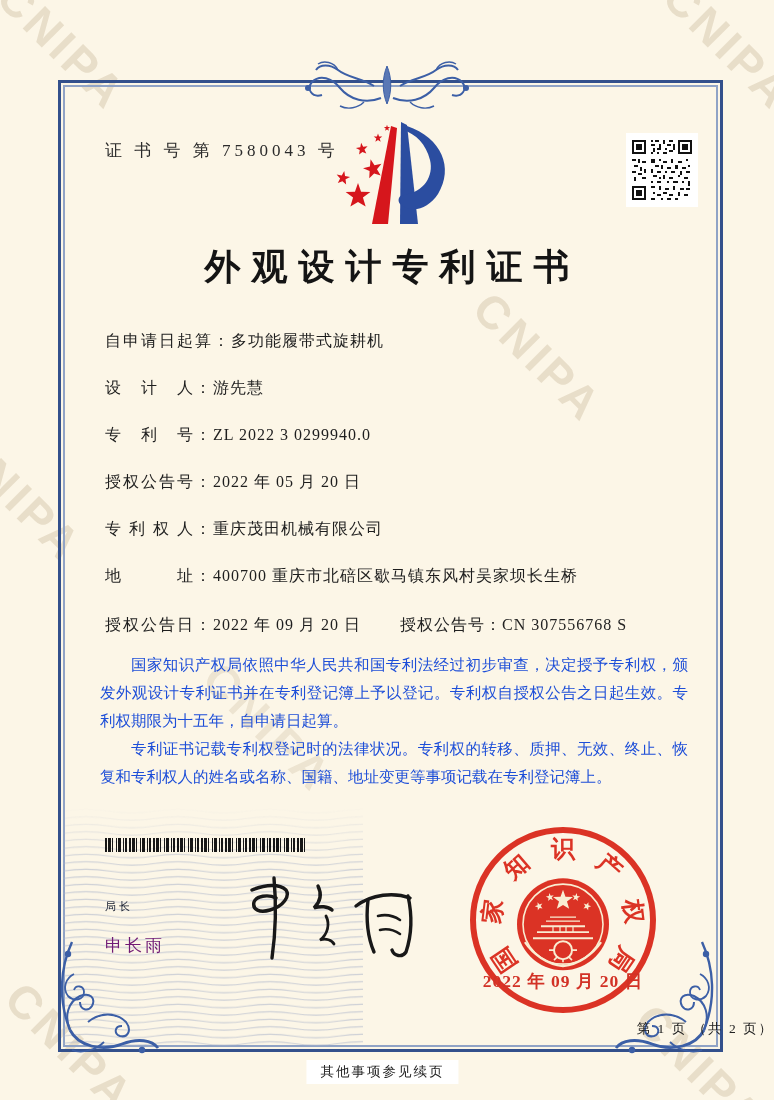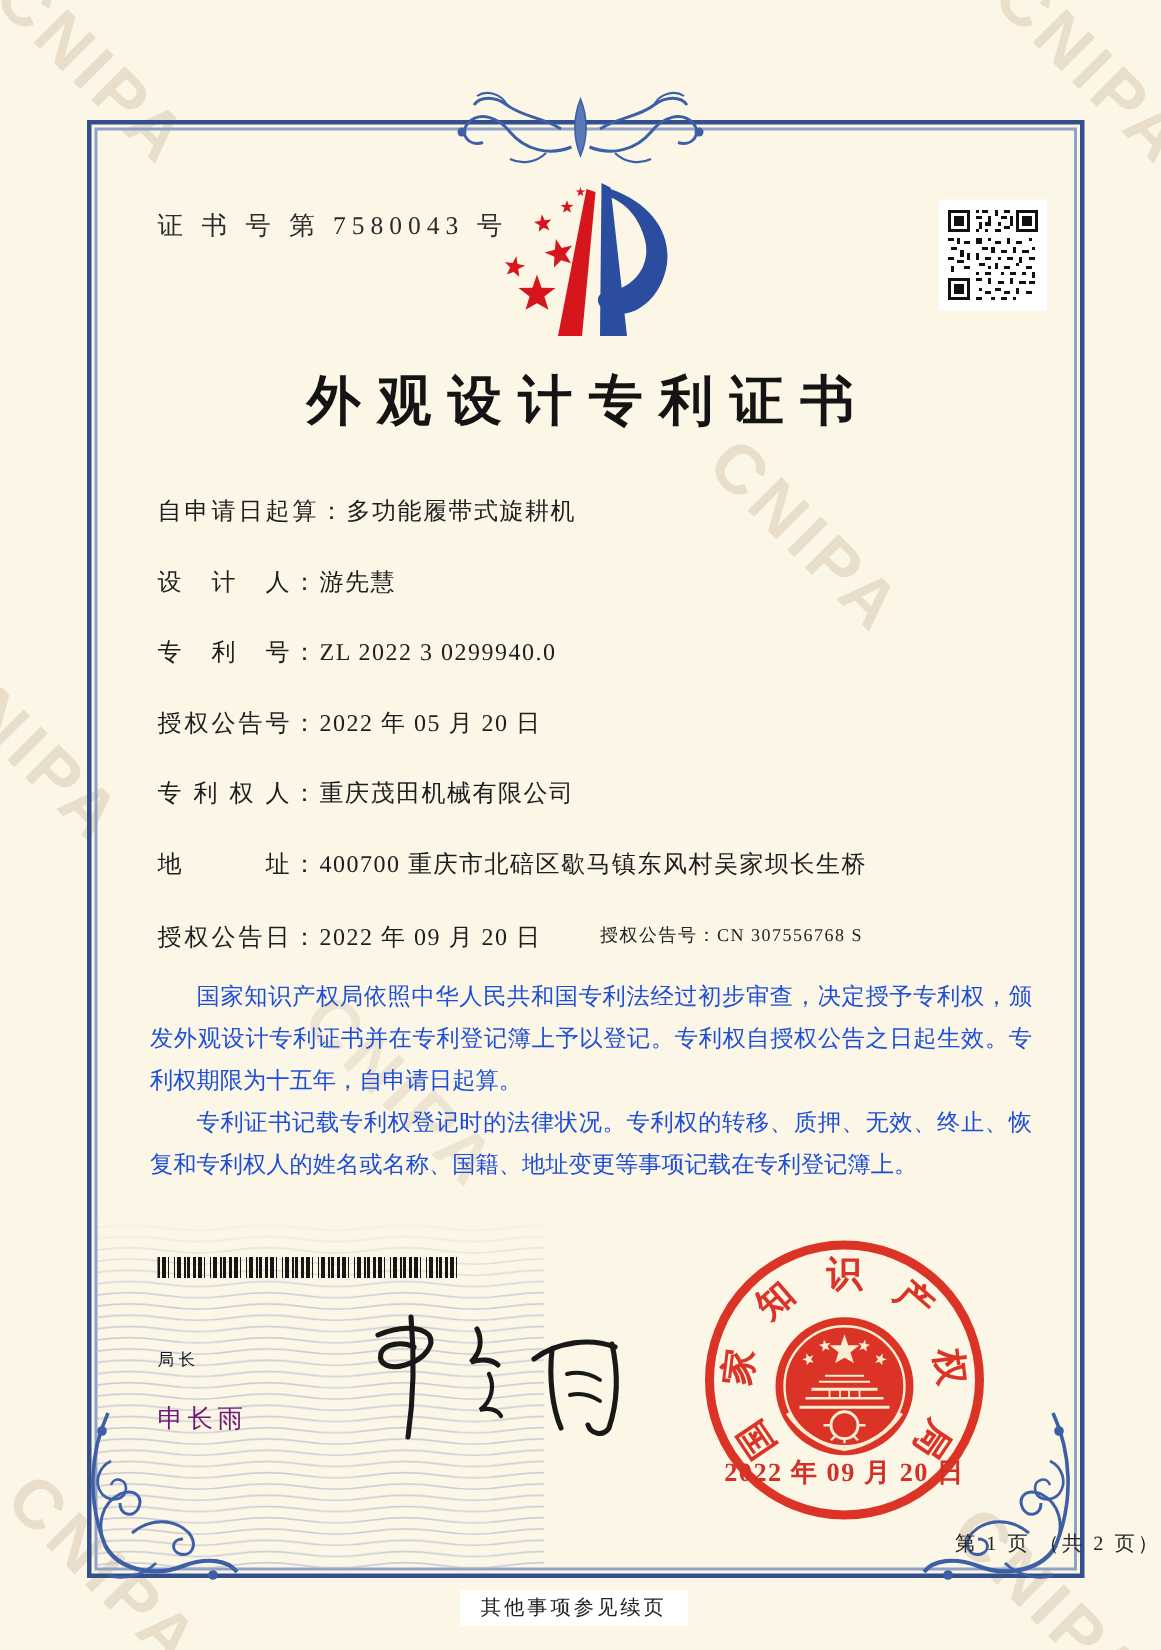--- a/index.html
+++ b/index.html
@@ -35,21 +35,21 @@
   .qr{position:absolute;left:626px;top:133px;width:72px;height:74px;background:#fff;
       display:flex;align-items:center;justify-content:center;}
   .title{
     position:absolute;left:0;right:0;top:243px;text-align:center;
     font-size:36px;font-weight:bold;letter-spacing:11px;color:#141414;text-indent:11px;
   }
   
   .field{position:absolute;left:105px;font-size:16px;color:#1e1e1e;white-space:nowrap;letter-spacing:1px;}
   .field .lbl{letter-spacing:2px;}
   .f0{top:331px}.f1{top:378px}.f2{top:425px}.f3{top:472px}.f4{top:519px}.f5{top:566px}.f6{top:615px}
-  .f6b{position:absolute;left:400px;top:615px;font-size:12px;white-space:nowrap;letter-spacing:1px;}
+  .f6b{position:absolute;left:400px;top:615px;font-size:16px;white-space:nowrap;letter-spacing:1px;}
   
   .body-text{
     position:absolute;left:100px;top:651px;width:588px;
     font-size:15.5px;line-height:28px;text-align:justify;color:#1d4ed8;
   }
   .body-text p{margin:0;text-indent:2em;}
   
   .barcode{
     position:absolute;left:105px;top:838px;width:203px;height:14px;
     background:repeating-linear-gradient(90deg,

